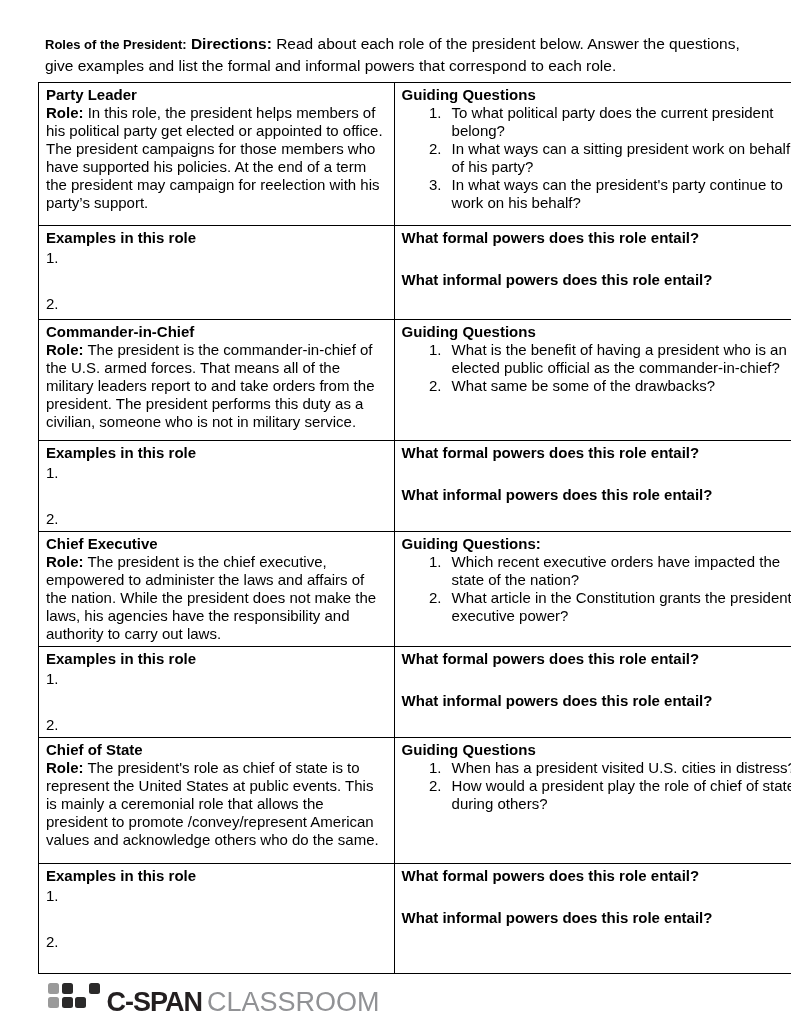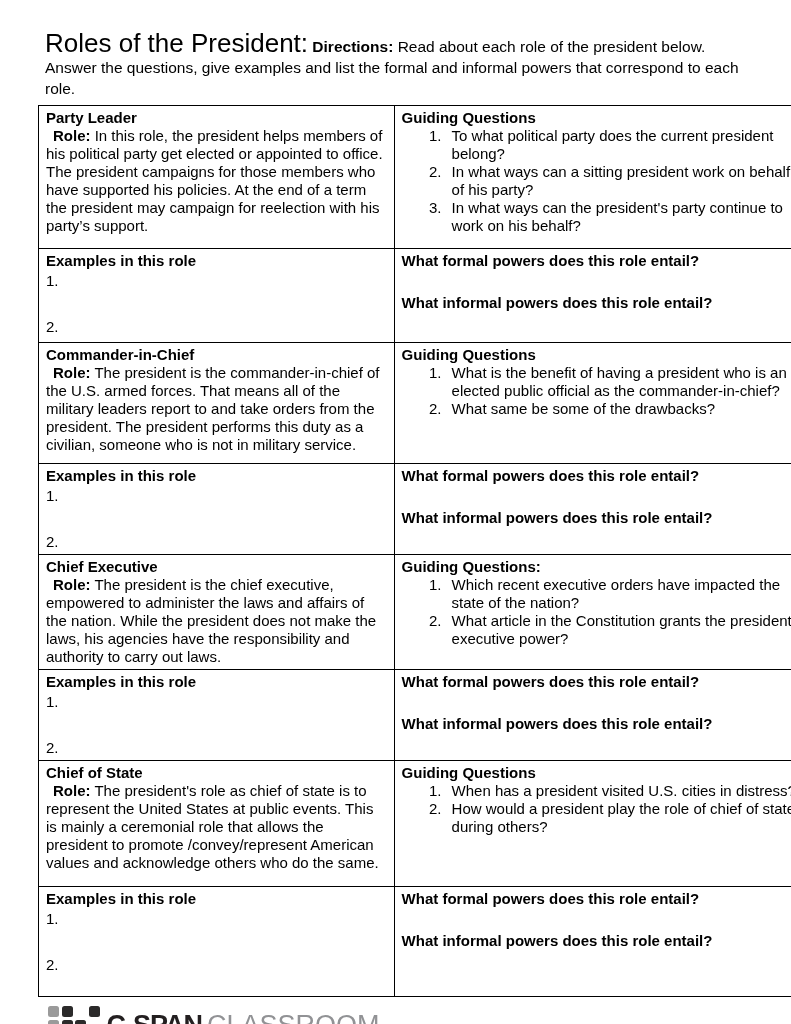--- a/index.html
+++ b/index.html
@@ -12,22 +12,22 @@
     position: relative;
     overflow: hidden;
   }
   .page-header {
     margin: 33px 38px 6px 45px;
     width: 712px;
     font-size: 15.5px;
     line-height: 21px;
   }
   .title-main {
-    font-size: 26px;
-    font-weight: 400;
+    font-size: 13px;
+    font-weight: 700;
   }
   .directions-label {
     font-weight: 700;
     margin-top: 37px;
   }
   table.roles-table {
     border-collapse: collapse;
     margin-left: 38px;
     width: 774px;
     table-layout: fixed;
@@ -36,21 +36,21 @@
     border: 1.6px solid #000000;
   }
   .roles-table td {
     vertical-align: top;
     padding: 3px 6px 3px 7px;
     font-size: 15px;
     line-height: 18px;
   }
   .col-left  { width: 46%; }
   .col-right { width: 54%; }
-  .bold { font-weight: 700; margin-left: 7px; }
+  .bold { font-weight: 700; }
   .role-name, .gq-heading, .ex-heading, .powers-q { font-weight: 700; }
   .gq-list {
     margin: 0 0 0 0;
     padding-left: 44px;
   }
   .gq-list li {
     padding-left: 6px;
     line-height: 18px;
   }
   .ex-item1 { margin-top: 2px; }

